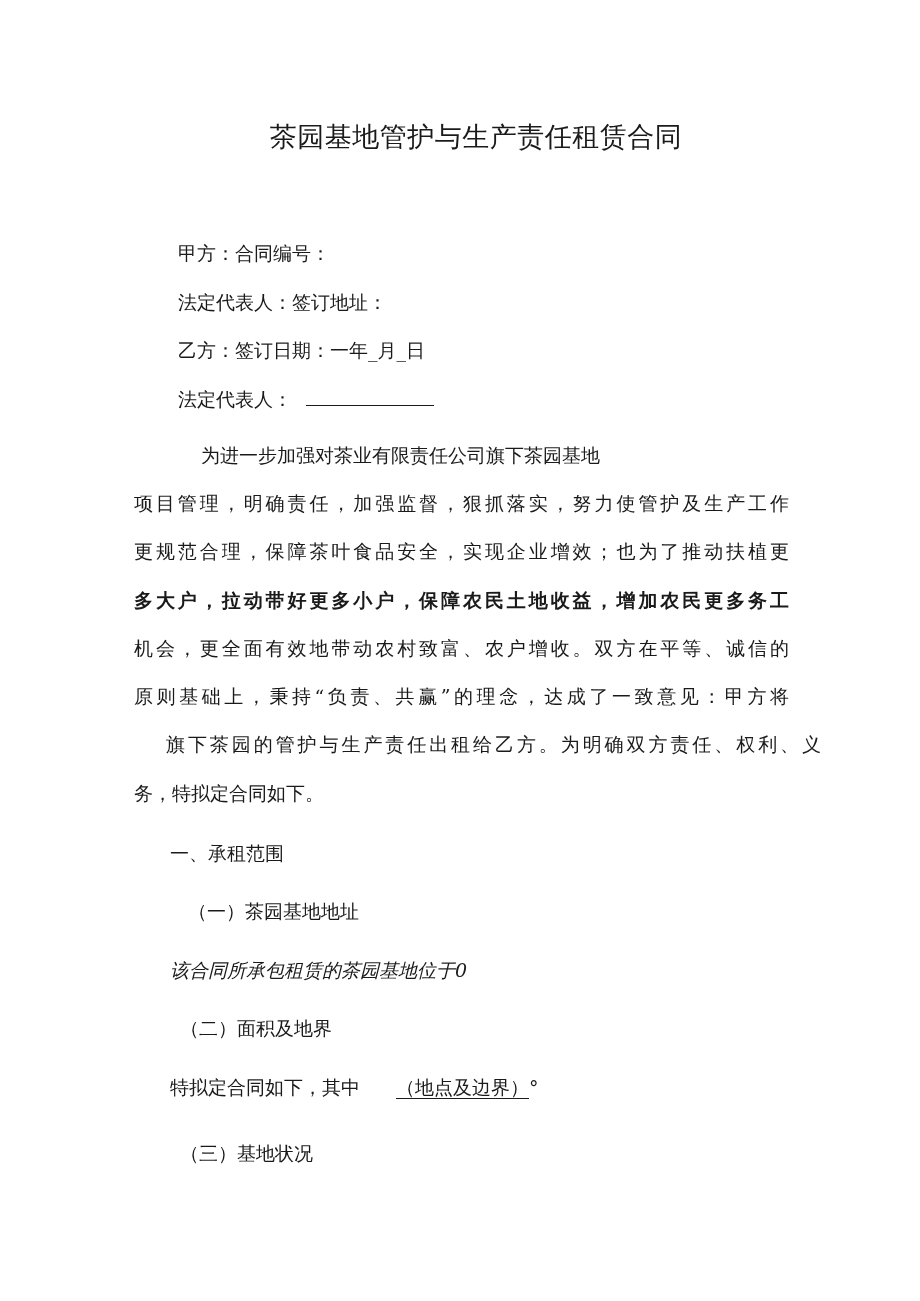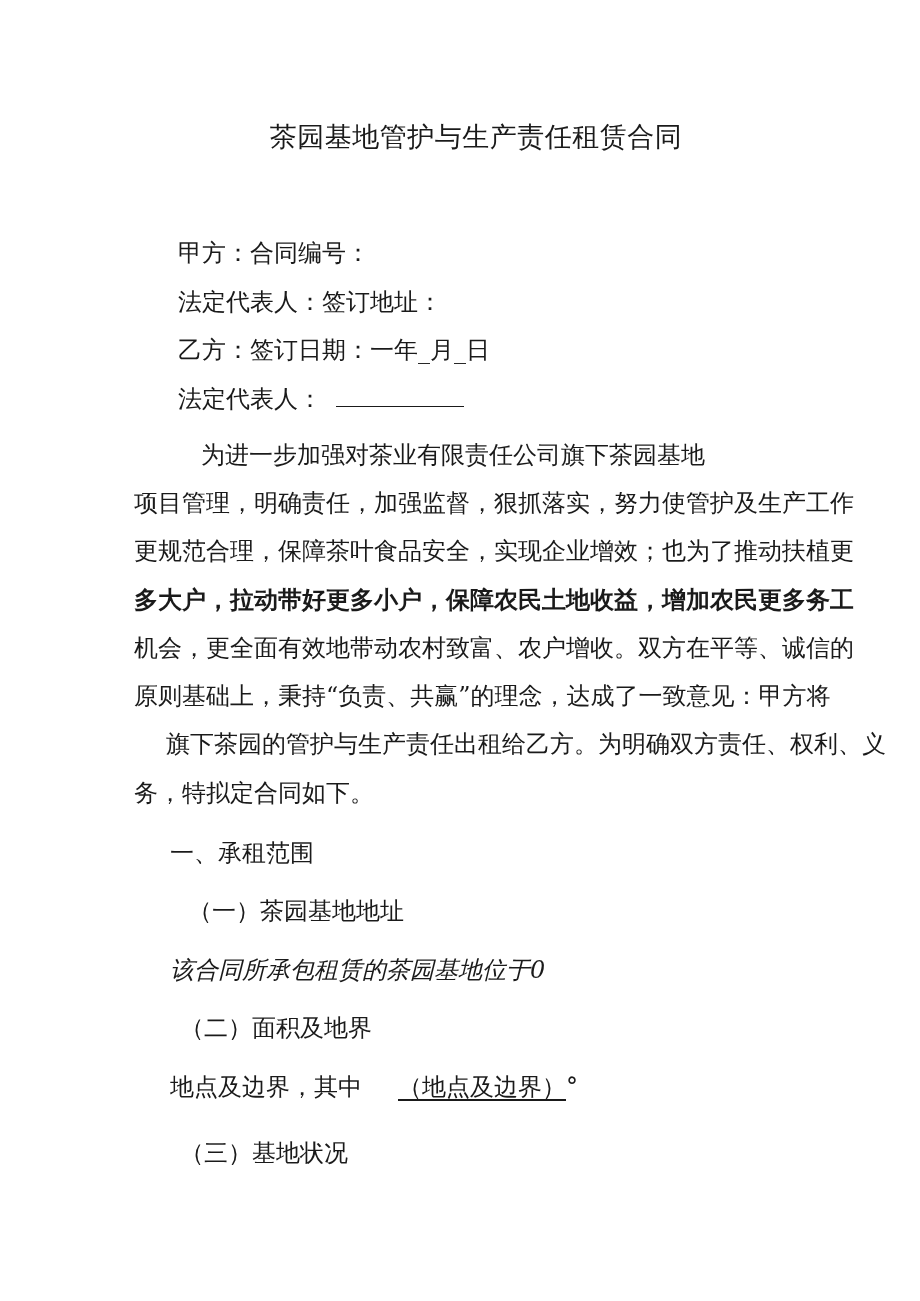--- a/index.html
+++ b/index.html
@@ -1,18 +1,18 @@
 <!DOCTYPE html>
 <html><head>
 <meta charset="utf-8">
 <style>
   html, body { margin: 0; padding: 0; background: #ffffff; }
   body { width: 920px; height: 1301px; position: relative; overflow: hidden;
          font-family: "DejaVu Serif", "Liberation Serif", serif; color: #1a1a1a; }
-  .line { position: absolute; white-space: nowrap; font-size: 24px; line-height: 26px; }
+  .line { position: absolute; white-space: nowrap; font-size: 19px; line-height: 26px; }
   .title { position: absolute; left: 0; width: 920px; top: 120px; text-align: center;
            font-size: 27px; line-height: 34px; letter-spacing: 0.5px; margin-left: 16px; }
   .blank { display: inline-block; width: 128px; border-bottom: 1px solid #1a1a1a; height: 18px; vertical-align: baseline; margin-left: 14px; }
   .u { text-decoration: underline; text-underline-offset: 4px; margin-left: 36px; }
   .justify { width: 655px; text-align-last: justify; text-align: justify; }
 </style>
 </head>
 <body>
 
 <div>
@@ -32,16 +32,16 @@
   <div class="line justify" style="left:134px; top:635px;">机会，更全面有效地带动农村致富、农户增收。双方在平等、诚信的</div>
   <div class="line justify" style="left:134px; top:683px;">原则基础上，秉持“负责、共赢”的理念，达成了一致意见：甲方将</div>
   <div class="line justify" style="left:134px; top:731px;margin-left:32px;">旗下茶园的管护与生产责任出租给乙方。为明确双方责任、权利、义</div>
   <div class="line" style="left:134px; top:780px;">务，特拟定合同如下。</div>
 
   <div class="line" style="left:170px; top:840px;">一、承租范围</div>
   <div class="line" style="left:188px; top:898px;">（一）茶园基地地址</div>
   <div class="line" style="left:170px; top:957px;font-style:italic;">该合同所承包租赁的茶园基地位于0</div>
   <div class="line" style="left:180px; top:1015px;">（二）面积及地界</div>
   <div class="line" style="left:170px; top:1074px;">
-    <span>地点及边界，其中</span><span class="u">（地点及边界）</span><span>°</span>
+    <span>特拟定合同如下，其中</span><span class="u">（地点及边界）</span><span>°</span>
   </div>
   <div class="line" style="left:180px; top:1140px;">（三）基地状况</div>
 </div>
 
 </body></html>

